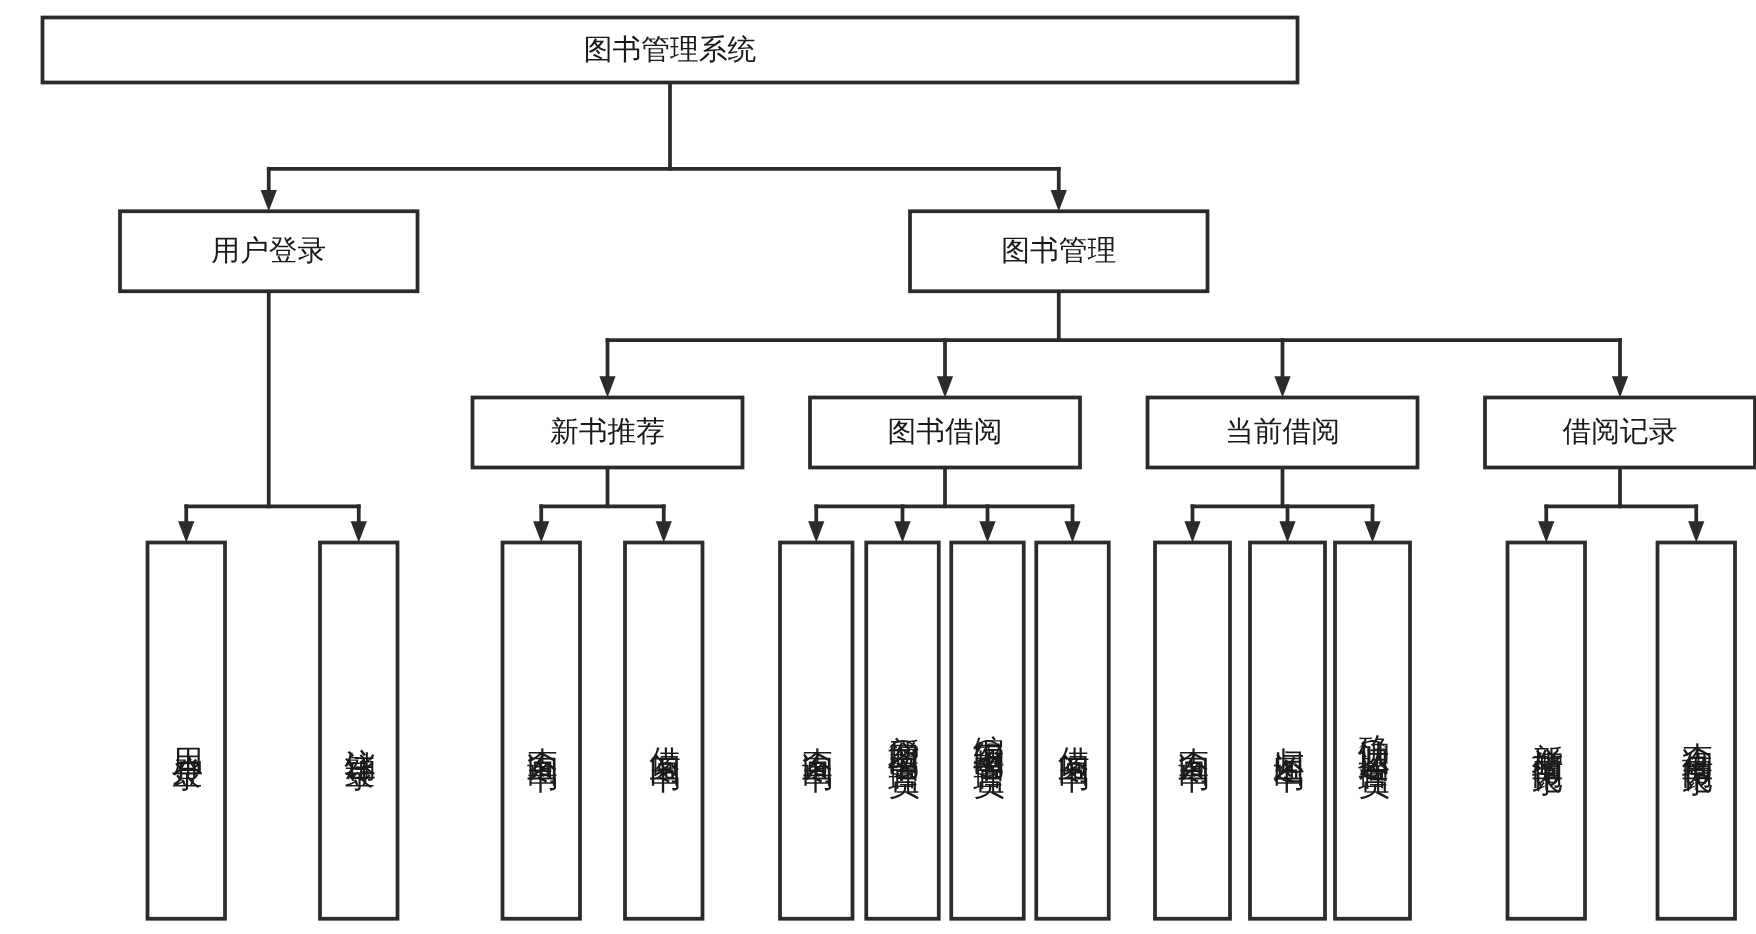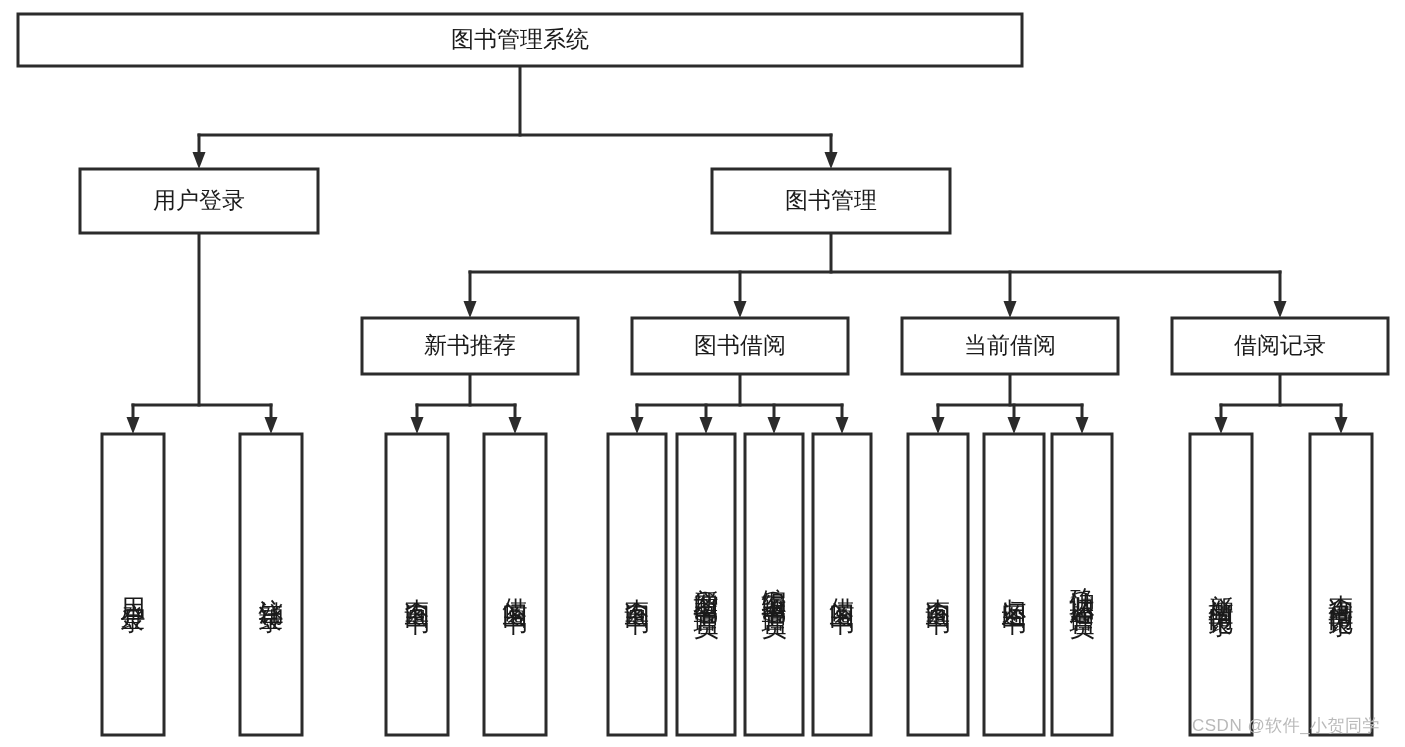--- a/index.html
+++ b/index.html
@@ -11,20 +11,21 @@
     width: 1405px;
     height: 747px;
     font-family: "Liberation Sans", "DejaVu Sans", sans-serif;
     overflow: hidden;
     position: relative;
   }
   #diagram-root {
     position: relative;
     width: 1337px;
     height: 747px;
+    margin-left: 16px;
   }
   svg#flow {
     position: absolute;
     left: 0;
     top: 0;
     width: 1405px;
     height: 747px;
     display: block;
   }
   .box-rect {
@@ -212,15 +213,14 @@
       <div class="leaf-label-v" style="left: 706px; top: 450px; height: 271px;">新增图书（管理员）</div>
       <div class="leaf-label-v" style="left: 774px; top: 450px; height: 271px;">编辑图书（管理员）</div>
       <div class="leaf-label-v" style="left: 842px; top: 450px; height: 271px;">借阅图书</div>
       <div class="leaf-label-v" style="left: 938px; top: 450px; height: 271px;">查询图书</div>
       <div class="leaf-label-v" style="left: 1014px; top: 450px; height: 271px;">归还图书</div>
       <div class="leaf-label-v" style="left: 1082px; top: 450px; height: 271px;">确认归还（管理员）</div>
       <div class="leaf-label-v" style="left: 1221px; top: 450px; height: 271px;">新增借阅记录</div>
       <div class="leaf-label-v" style="left: 1341px; top: 450px; height: 271px;">查询借阅记录</div>
     </div>
 
-  <div class="watermark" style="left:1192px; top:714px;">CSDN @软件_小贺同学</div>
 
 </div>
 
 </body></html>

